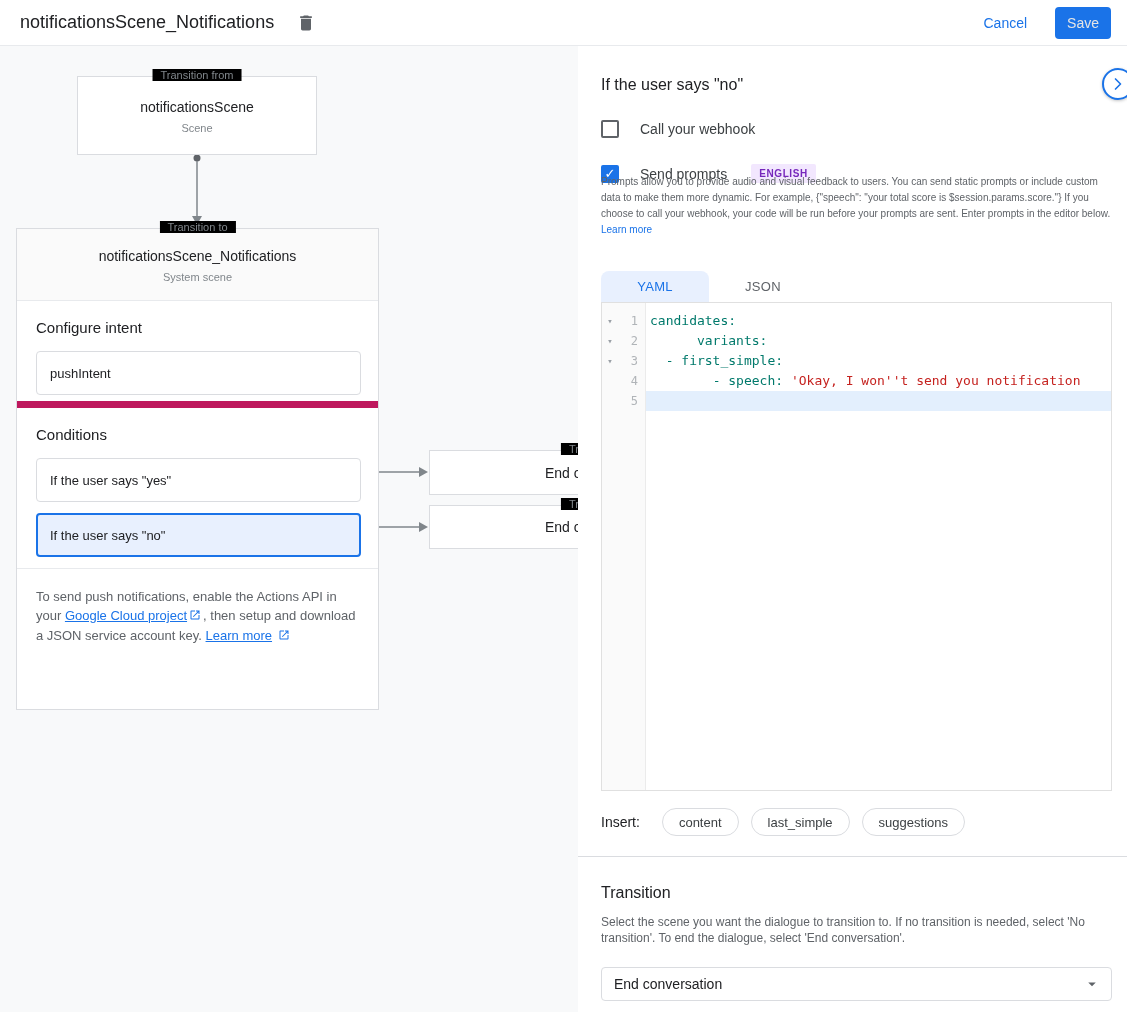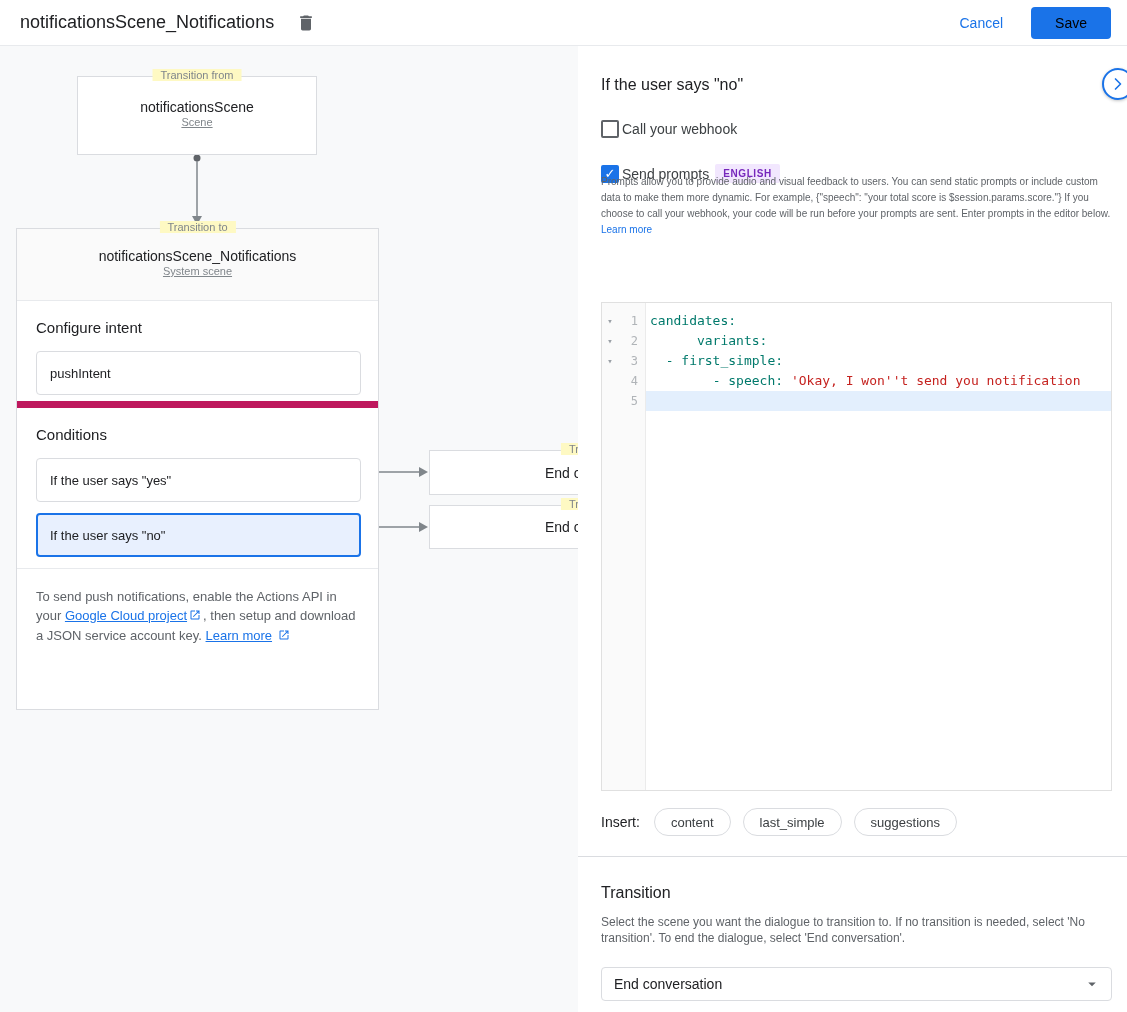--- a/index.html
+++ b/index.html
@@ -10,32 +10,32 @@
   
   .topbar { position: absolute; top: 0; left: 0; width: 1127px; height: 46px;
     background: #fff; border-bottom: 1px solid #e8eaed; display: flex; align-items: center;
     justify-content: space-between; padding: 0 16px 0 20px; z-index: 30; }
   .topbar-left { display: flex; align-items: center; gap: 18px; }
   .topbar-title { font-size: 18px; font-weight: 400; color: #202124; }
   .icon-btn { background: none; border: none; cursor: pointer; padding: 4px; display: flex; align-items: center; }
   .topbar-right { display: flex; align-items: center; gap: 28px; }
   .cancel-btn { background: none; border: none; color: #1a73e8; font-size: 14px; font-weight: 500;
     font-family: inherit; cursor: pointer; }
-  .save-btn { background: #1a73e8; border: none; color: #000000; font-size: 14px; font-weight: 500;
-    font-family: inherit; border-radius: 4px; padding: 8px 24px; cursor: pointer; }
+  .save-btn { background: #1a73e8; border: none; color: #e5e5e5; font-size: 14px; font-weight: 500;
+    font-family: inherit; border-radius: 4px; padding: 8px 12px; cursor: pointer; }
 
   
   .left-panel { position: absolute; top: 46px; left: 0; width: 578px; height: 966px;
     background: #f8f9fa; overflow: hidden; }
   .node-box { position: absolute; background: #fff; border: 1px solid #dadce0; }
   .floating-label { position: absolute; top: -8px; left: 50%; transform: translateX(-50%);
-    background: #fef9c3; padding: 0 8px; font-size: 11px; color: #80868b; white-space: nowrap; }
+    background: #000000; padding: 0 8px; font-size: 11px; color: #80868b; white-space: nowrap; }
   .from-box { left: 77px; top: 30px; width: 240px; height: 79px; text-align: center; padding-top: 22px; }
   .node-title { font-size: 14px; color: #202124; }
-  .node-sub { font-size: 11px; color: #80868b; margin-top: 1px; text-decoration: underline; }
+  .node-sub { font-size: 11px; color: #80868b; margin-top: 7px; }
 
   .connector-svg { position: absolute; top: 0; left: 0; width: 578px; height: 966px; pointer-events: none; }
 
   .scene-card { left: 16px; top: 182px; width: 363px; height: 482px; }
   .card-header { height: 72px; background: #fafafa; border-bottom: 1px solid #e8eaed;
     text-align: center; padding-top: 19px; }
   .card-section { padding: 18px 19px 0 19px; }
   .sec-1 { height: 107px; border-bottom: 7px solid #be185d; }
   .sec-2 { height: 161px; border-bottom: 1px solid #e8eaed; }
   .sec-3 { height: 142px; }
@@ -56,21 +56,21 @@
   .end-box-1 { top: 404px; height: 45px; }
   .end-box-2 { top: 459px; height: 44px; }
 
   
   .right-panel { position: absolute; top: 46px; left: 578px; width: 549px; height: 966px; background: #fff; }
   .panel-title { position: absolute; left: 23px; top: 30px; font-size: 16px; color: #202124; font-weight: 400; }
   .collapse-btn { position: absolute; left: 524px; top: 22px; width: 32px; height: 32px; border-radius: 50%;
     background: #fff; border: 2px solid #1a73e8; box-shadow: 0 1px 3px rgba(60,64,67,.3);
     display: flex; align-items: center; justify-content: center; cursor: pointer; }
 
-  .check-row { position: absolute; left: 23px; display: flex; align-items: center; gap: 3px; }
+  .check-row { position: absolute; left: 23px; display: flex; align-items: center; gap: 21px; }
   .row-webhook { top: 74px; }
   .row-prompts { top: 118px; }
   .checkbox { width: 18px; height: 18px; border: 2px solid #5f6368; border-radius: 2px; background: #fff; cursor: pointer; }
   .checkbox.checked { background: #1a73e8; border-color: #1a73e8; display: flex; align-items: center;
     justify-content: center; color: #fff; font-size: 13px; font-weight: bold; line-height: 1; }
   .check-label { font-size: 14px; font-weight: 500; color: #3c4043; }
   .lang-badge { background: #f2e7fe; color: #7627bb; font-size: 10px; font-weight: 700;
     letter-spacing: .6px; padding: 4px 8px; border-radius: 2px; margin-left: 3px; text-align: right; }
 
   .prompts-desc { position: absolute; left: 23px; top: 128px; width: 517px; font-size: 10px;
@@ -90,21 +90,21 @@
   .gutter-row { height: 20px; display: flex; align-items: center; }
   .fold { width: 16px; text-align: center; font-size: 9px; color: #9aa0a6; cursor: pointer; }
   .lnum { flex: 1; text-align: right; padding-right: 7px; color: #b0b4b8; font-size: 12px; }
   .editor-code { flex: 1; padding-top: 8px; overflow: hidden; }
   .code-row { height: 20px; line-height: 20px; padding-left: 4px; white-space: pre; overflow: hidden; }
   .code-row.active { background: #e3effd; }
   .tok-key { color: #00796b; }
   .tok-string { color: #c5221f; }
   .tok-plain { color: #202124; }
 
-  .insert-row { position: absolute; left: 23px; top: 762px; display: flex; align-items: center; gap: 12px; }
+  .insert-row { position: absolute; left: 23px; top: 762px; display: flex; align-items: center; gap: 20px; }
   .insert-label { font-size: 14px; color: #202124; margin-right: 2px; }
   .chip { height: 28px; border: 1px solid #dadce0; border-radius: 14px; background: #fff;
     font-family: inherit; font-size: 13px; color: #3c4043; padding: 0 16px; cursor: pointer; }
 
   .panel-divider { position: absolute; left: 0; top: 810px; width: 549px; height: 0; border-top: 1px solid #dadce0; }
 
   .transition-heading { position: absolute; left: 23px; top: 838px; font-size: 16px; font-weight: 400; color: #202124; }
   .transition-desc { position: absolute; left: 23px; top: 868px; width: 517px; font-size: 12px;
     color: #5f6368; line-height: 16px; }
   .dropdown { position: absolute; left: 23px; top: 921px; width: 511px; height: 34px;
@@ -219,20 +219,24 @@
     <div class="check-row row-prompts">
       <div class="checkbox checked">
         <span>✓</span>
       </div>
       <span class="check-label">Send prompts</span>
       <span class="lang-badge">ENGLISH</span>
     </div>
 
     <p class="prompts-desc"><span>Prompts allow you to provide audio and visual feedback to users. You can send static prompts or include custom data to make them more dynamic. For example, {"speech": "your total score is $session.params.score."} If you choose to call your webhook, your code will be run before your prompts are sent. Enter prompts in the editor below. </span><a class="inline-link">Learn more</a></p>
 
+    <div class="tabs">
+      <div class="tab active">YAML</div>
+      <div class="tab">JSON</div>
+    </div>
 
     <div class="editor">
       <div class="editor-gutter">
           <div class="gutter-row">
             <span class="fold">▾</span>
             <span class="lnum">1</span>
           </div>
           <div class="gutter-row">
             <span class="fold">▾</span>
             <span class="lnum">2</span>

